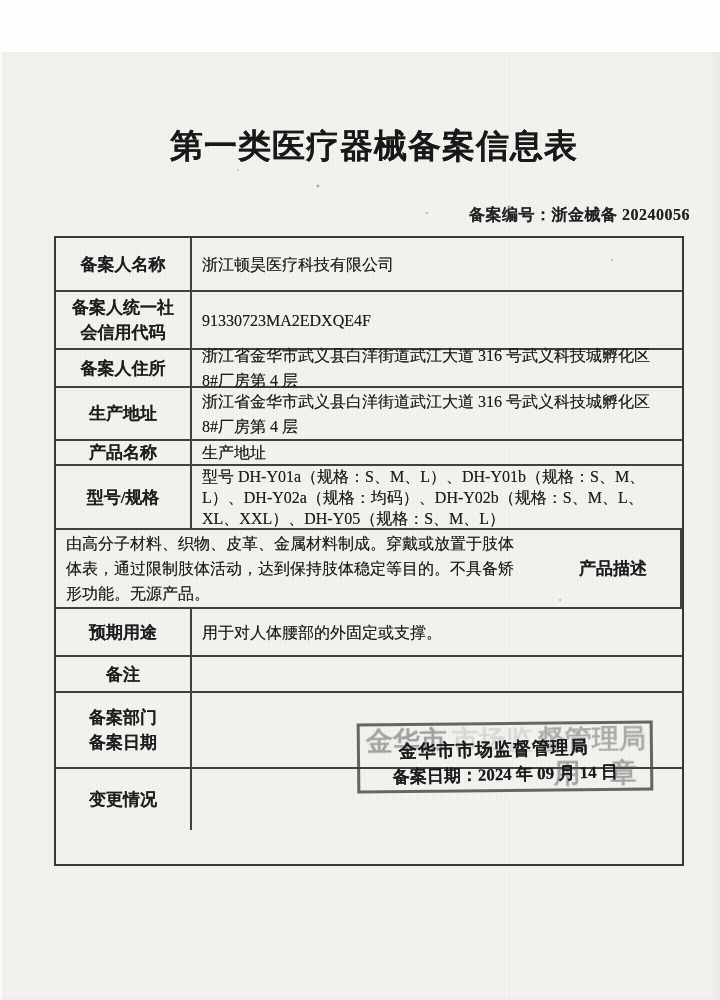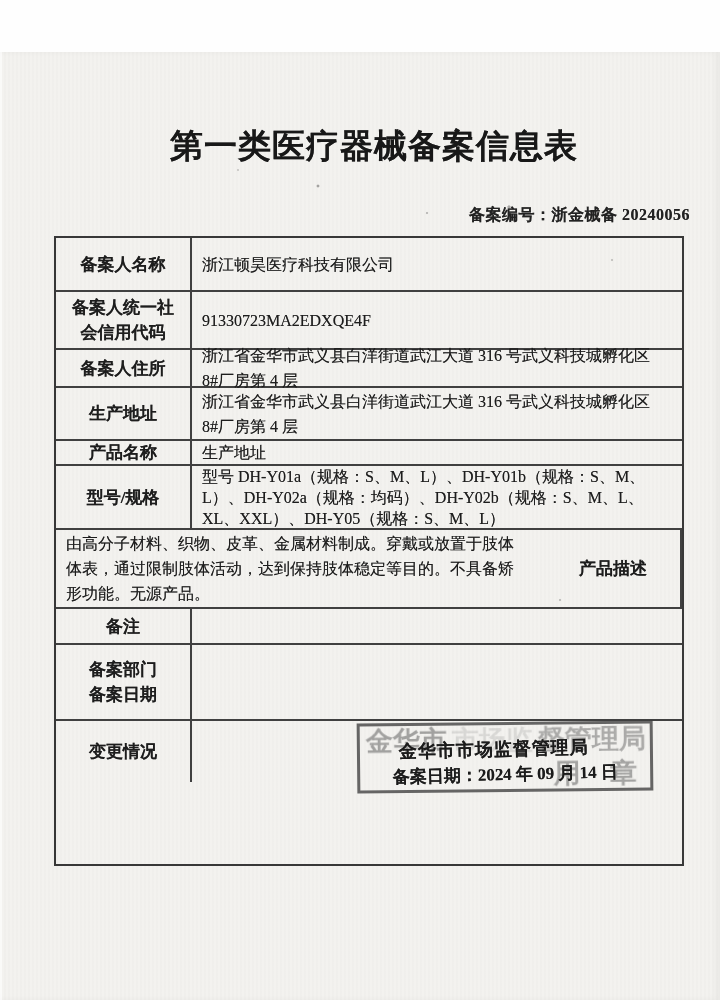--- a/index.html
+++ b/index.html
@@ -167,20 +167,28 @@
 
       <div class="row r6">
         <div class="cell value">
             <span>由高分子材料、织物、皮革、金属材料制成。穿戴或放置于肢体体表，通过限制肢体活动，达到保持肢体稳定等目的。不具备矫形功能。无源产品。</span>
           </div>
         <div class="cell label">
             <span>产品描述</span>
           </div>
       </div>
 
+      <div class="row r7">
+        <div class="cell label">
+            <span>预期用途</span>
+          </div>
+        <div class="cell value">
+            <span>用于对人体腰部的外固定或支撑。</span>
+          </div>
+      </div>
 
       <div class="row r8">
         <div class="cell label">
             <span>备注</span>
           </div>
         <div class="cell value">
             <span></span>
           </div>
       </div>
 

